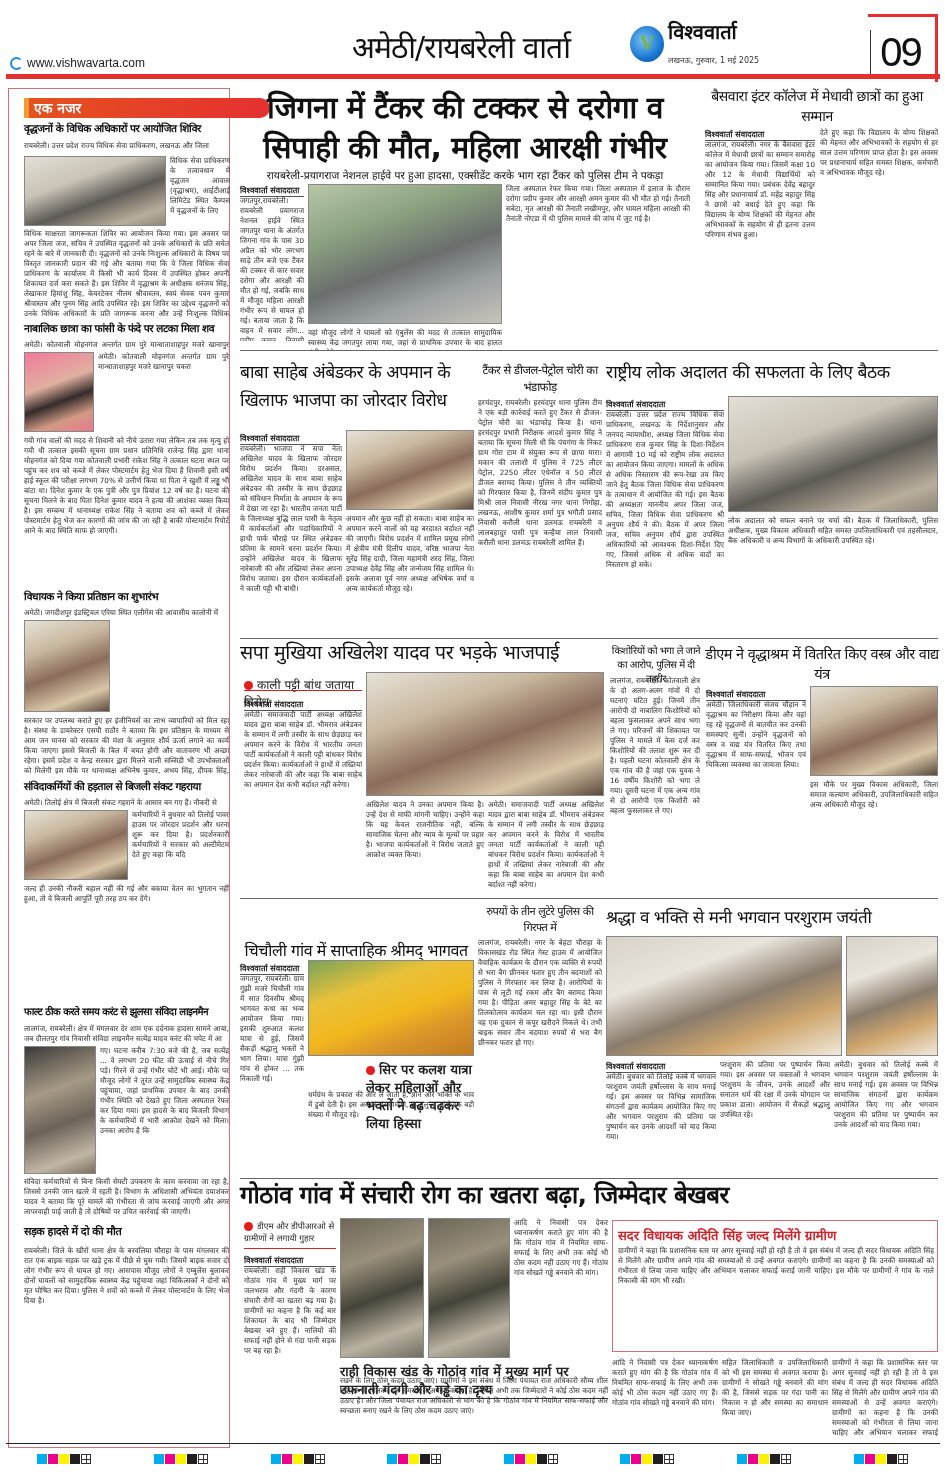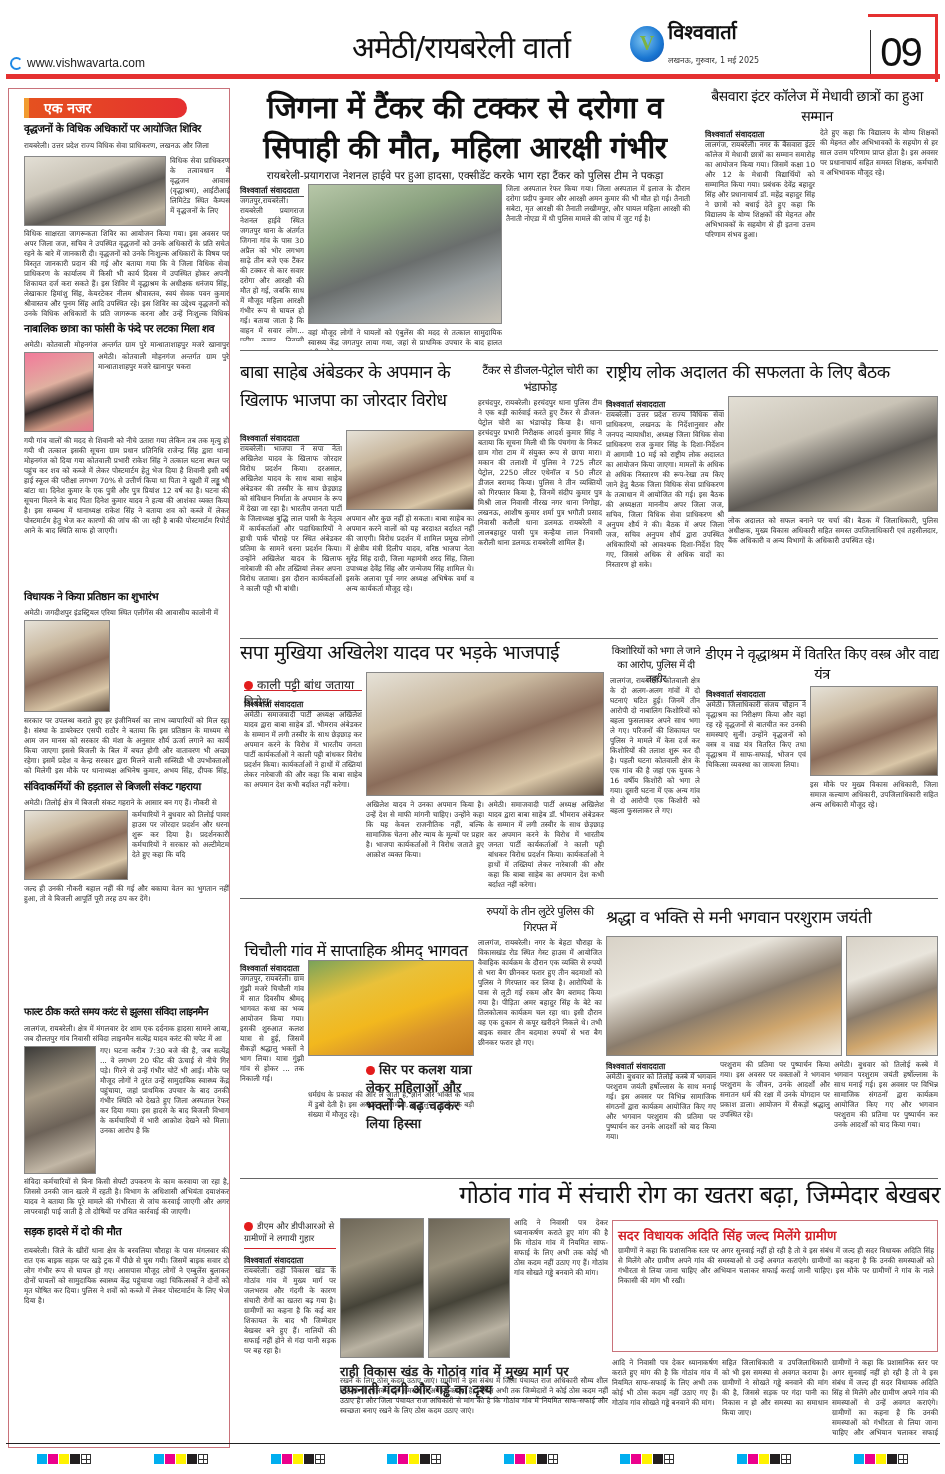--- a/index.html
+++ b/index.html
@@ -11,21 +11,21 @@
   .brand { left: 630px; top: 22px; display: flex; align-items: center; gap: 4px; }
   .brand-logo { width: 34px; height: 36px; border-radius: 50%; background: radial-gradient(circle at 40% 40%, #7cc4f0, #1976d2 60%, #0d47a1); color: #7cb342; font-weight: bold; font-size: 20px; display: flex; align-items: center; justify-content: center; font-family: "Liberation Serif", serif; }
   .brand-name { font-size: 20px; font-weight: bold; color: #111; line-height: 1; }
   .brand-date { font-size: 8px; color: #333; margin-top: 12px; }
   .page-num-box { left: 868px; top: 14px; width: 70px; height: 68px; border-top: 3px solid #e53030; border-right: 3px solid #e53030; }
   .page-num { left: 870px; top: 30px; width: 60px; text-align: center; font-size: 40px; font-family: "Liberation Sans Narrow", "Liberation Sans", sans-serif; color: #111; border-left: 1px solid #333; letter-spacing: -2px; }
   .red-rule { left: 6px; top: 74px; width: 934px; height: 5px; background: #e53030; }
 
   .col-border { border: 1px solid #c9727a; }
   .left-col { left: 8px; top: 88px; width: 222px; height: 1360px; }
-  .ek-nazar { left: 24px; top: 98px; width: 163px; height: 20px; background: linear-gradient(90deg, #e5521f 0%, #e53030 100%); border-radius: 0 10px 10px 0; color: #fff; font-weight: bold; font-size: 14px; padding-left: 20px; line-height: 20px; }
+  .ek-nazar { left: 24px; top: 98px; width: 246px; height: 20px; background: linear-gradient(90deg, #e5521f 0%, #e53030 100%); border-radius: 0 10px 10px 0; color: #fff; font-weight: bold; font-size: 14px; padding-left: 10px; line-height: 20px; }
   .ek-nazar::before { content: ""; position: absolute; left: 0; top: 0; width: 5px; height: 20px; background: #f29b30; }
 
   .hl { font-family: "DejaVu Sans", sans-serif; color: #111; line-height: 1.15; font-weight: bold; letter-spacing: -0.5px; }
   .body-text { font-size: 7.2px; line-height: 10px; color: #2a2a2a; text-align: justify; overflow: hidden; }
   .byline { font-size: 8px; font-weight: bold; color: #222; border-bottom: 1px solid #555; padding-bottom: 1px; }
   .photo { background: linear-gradient(135deg, #8c8172 0%, #b7a98e 35%, #5c6470 70%, #a59d8f 100%); border: 1px solid #888; }
   .photo.crowd { background: linear-gradient(160deg, #e6e2d8 0%, #c9b89f 30%, #8a6c5a 55%, #d9c6a7 80%, #5b4a3c 100%); }
   .photo.yellow { background: linear-gradient(160deg, #7aa35a 0%, #e9c13a 30%, #f2b81e 55%, #d9942b 75%, #c47c20 100%); }
   .photo.car { background: linear-gradient(160deg, #b7c7a8 0%, #8aa17f 30%, #6a6e6d 55%, #9aa0a2 75%, #c8c3b8 100%); }
   .photo.ceremony { background: linear-gradient(160deg, #d8d2c7 0%, #e9e5dc 30%, #8a7c6c 55%, #cfa66d 75%, #f0e9dc 100%); }
@@ -172,21 +172,21 @@
 <div class="abs hl" style="left:606px;top:908px;width:334px;font-size:17px;font-weight:normal;">श्रद्धा व भक्ति से मनी भगवान परशुराम जयंती</div>
 <div class="abs photo ceremony" style="left:606px;top:936px;width:236px;height:120px;"></div>
 <div class="abs photo ceremony" style="left:846px;top:936px;width:92px;height:120px;"></div>
 <div class="abs byline" style="left:606px;top:1060px;width:110px;">विश्ववार्ता संवाददाता</div>
 <div class="abs body-text" style="left:606px;top:1072px;width:110px;height:102px;">अमेठी। बुधवार को तिलोई कस्बे में भगवान परशुराम जयंती हर्षोल्लास के साथ मनाई गई। इस अवसर पर विभिन्न सामाजिक संगठनों द्वारा कार्यक्रम आयोजित किए गए और भगवान परशुराम की प्रतिमा पर पुष्पार्चन कर उनके आदर्शों को याद किया गया।</div>
 <div class="abs body-text" style="left:720px;top:1060px;width:110px;height:114px;">परशुराम की प्रतिमा पर पुष्पार्चन किया गया। इस अवसर पर वक्ताओं ने भगवान परशुराम के जीवन, उनके आदर्शों और सनातन धर्म की रक्षा में उनके योगदान पर प्रकाश डाला। आयोजन में सैकड़ों श्रद्धालु उपस्थित रहे।</div>
 <div class="abs body-text" style="left:834px;top:1060px;width:104px;height:114px;">अमेठी। बुधवार को तिलोई कस्बे में भगवान परशुराम जयंती हर्षोल्लास के साथ मनाई गई। इस अवसर पर विभिन्न सामाजिक संगठनों द्वारा कार्यक्रम आयोजित किए गए और भगवान परशुराम की प्रतिमा पर पुष्पार्चन कर उनके आदर्शों को याद किया गया।</div>
 
 <div class="abs hrule" style="left:240px;top:1178px;width:698px;"></div>
 
-<div class="abs hl" style="left:240px;top:1182px;width:700px;font-size:24px;text-align:right;font-weight:normal;">गोठांव गांव में संचारी रोग का खतरा बढ़ा, जिम्मेदार बेखबर</div>
+<div class="abs hl" style="left:240px;top:1182px;width:700px;font-size:24px;text-align:left;font-weight:bold;">गोठांव गांव में संचारी रोग का खतरा बढ़ा, जिम्मेदार बेखबर</div>
 <div class="abs sub-with-bullet" style="left:244px;top:1220px;width:92px;font-size:8.5px;line-height:12px;">
   <span class="red-bullet"></span><span>डीएम और डीपीआरओ से ग्रामीणों ने लगायी गुहार</span>
 </div>
 <div class="abs" style="left:244px;top:1248px;width:92px;height:1px;background:#d2232a;"></div>
 <div class="abs byline" style="left:244px;top:1254px;width:92px;">विश्ववार्ता संवाददाता</div>
 <div class="abs body-text" style="left:244px;top:1266px;width:92px;height:172px;">रायबरेली। राही विकास खंड के गोठांव गांव में मुख्य मार्ग पर जलभराव और गंदगी के कारण संचारी रोगों का खतरा बढ़ गया है। ग्रामीणों का कहना है कि कई बार शिकायत के बाद भी जिम्मेदार बेखबर बने हुए हैं। नालियों की सफाई नहीं होने से गंदा पानी सड़क पर बह रहा है।</div>
 <div class="abs photo drain" style="left:340px;top:1218px;width:84px;height:140px;"></div>
 <div class="abs photo drain" style="left:428px;top:1218px;width:82px;height:140px;"></div>
 <div class="abs body-text" style="left:514px;top:1218px;width:94px;height:140px;">आदि ने निवासी पत्र देकर ध्यानाकर्षण कराते हुए मांग की है कि गोठांव गांव में नियमित साफ-सफाई के लिए अभी तक कोई भी ठोस कदम नहीं उठाए गए हैं। गोठांव गांव सोखते गड्ढे बनवाने की मांग।</div>
 <div class="abs caption" style="left:340px;top:1362px;width:268px;border-bottom:1px solid #333;">राही विकास खंड के गोठांव गांव में मुख्य मार्ग पर उफनाती गंदगी और गड्ढे का दृश्य</div>

